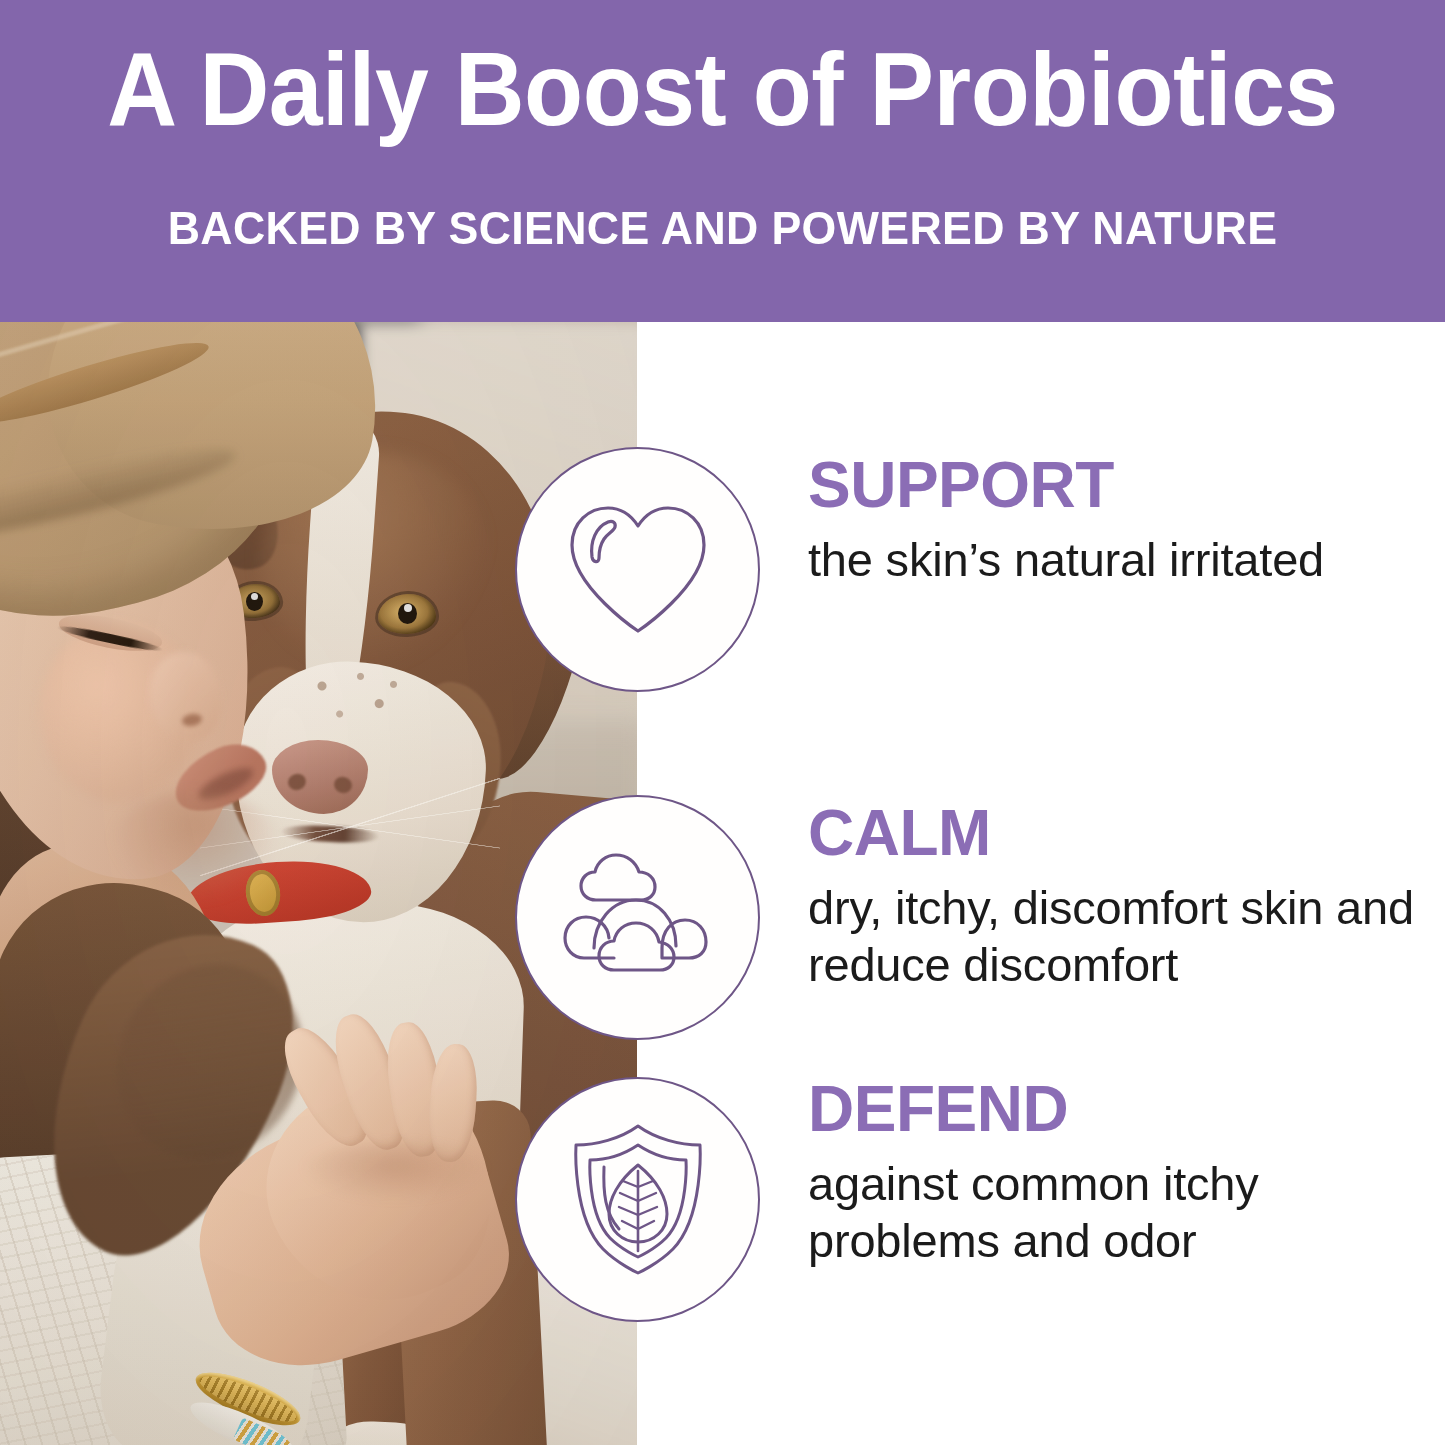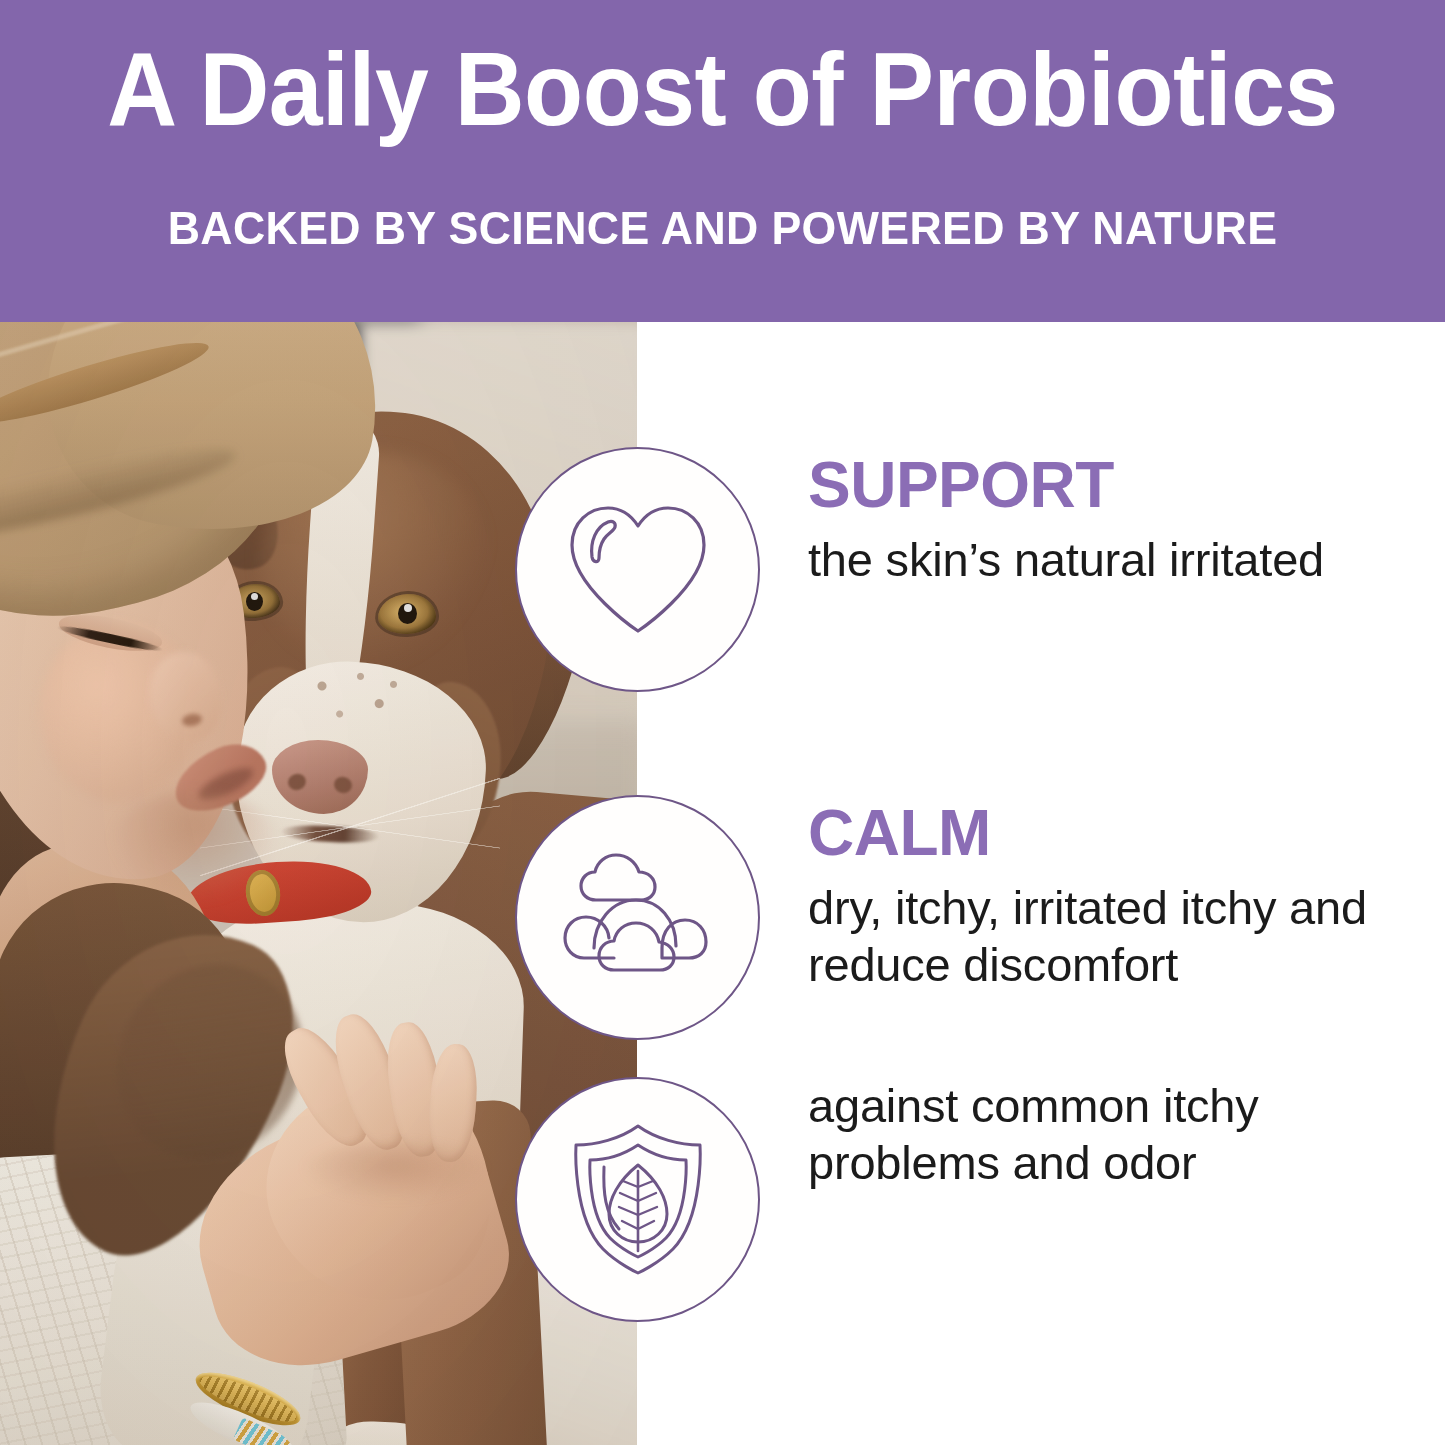--- a/index.html
+++ b/index.html
@@ -841,21 +841,21 @@
 
         <path d="M104 100 C104 82 114 72 127 72 C140 72 148 82 148 94 C148 104 141 110 131 110 L104 110 Z" stroke="#6E5687" stroke-width="3.2" fill="none" stroke-linejoin="round"></path>
 
         <path d="M56 110 L26 110 C15 110 7 101 7 90 C7 78 16 69 28 69 C40 69 50 78 51 90" stroke="#6E5687" stroke-width="3.2" fill="none" stroke-linecap="round" stroke-linejoin="round"></path>
 
         <path d="M56 122 C47 122 41 116 41 108 C41 99 48 93 56 93 C58 82 67 75 78 75 C90 75 99 83 101 94 C110 95 116 101 116 109 C116 117 110 122 102 122 Z" stroke="#6E5687" stroke-width="3.2" fill="none" stroke-linejoin="round"></path>
       </svg>
     </div>
     <div class="benefit-text">
       <div class="benefit-title">CALM</div>
-      <div class="benefit-body">dry, itchy, irritated itchy and reduce discomfort</div>
+      <div class="benefit-body">dry, itchy, discomfort skin and reduce discomfort</div>
     </div>
   </div>
 
   <div class="benefit benefit-3">
     <div class="icon-badge">
       <svg width="150" height="158" viewBox="0 0 150 158" fill="none">
 
         <path d="M75 5 C57 18 33 24 13 24 C13 24 9 96 40 128 C55 143 75 152 75 152 C75 152 95 143 110 128 C141 96 137 24 137 24 C117 24 93 18 75 5 Z" stroke="#6E5687" stroke-width="3" fill="none" stroke-linejoin="round"></path>
 
         <path d="M75 24 C60 34 42 39 27 39 C27 39 24 93 47 117 C59 129 75 136 75 136 C75 136 91 129 103 117 C126 93 123 39 123 39 C108 39 90 34 75 24 Z" stroke="#6E5687" stroke-width="3" fill="none" stroke-linejoin="round"></path>
@@ -866,17 +866,18 @@
 
         <path d="M75 50 L75 130" stroke="#6E5687" stroke-width="2.6" stroke-linecap="round"></path>
 
         <path d="M75 66 L60 60 M75 66 L90 60" stroke="#6E5687" stroke-width="2.4" stroke-linecap="round"></path>
         <path d="M75 80 L57 72 M75 80 L93 72" stroke="#6E5687" stroke-width="2.4" stroke-linecap="round"></path>
         <path d="M75 94 L56 86 M75 94 L94 86" stroke="#6E5687" stroke-width="2.4" stroke-linecap="round"></path>
         <path d="M75 108 L59 100 M75 108 L91 100" stroke="#6E5687" stroke-width="2.4" stroke-linecap="round"></path>
       </svg>
     </div>
     <div class="benefit-text">
+      <div class="benefit-title">DEFEND</div>
       <div class="benefit-body">against common itchy problems and odor</div>
     </div>
   </div>
 
 </div>
 
 </body></html>

